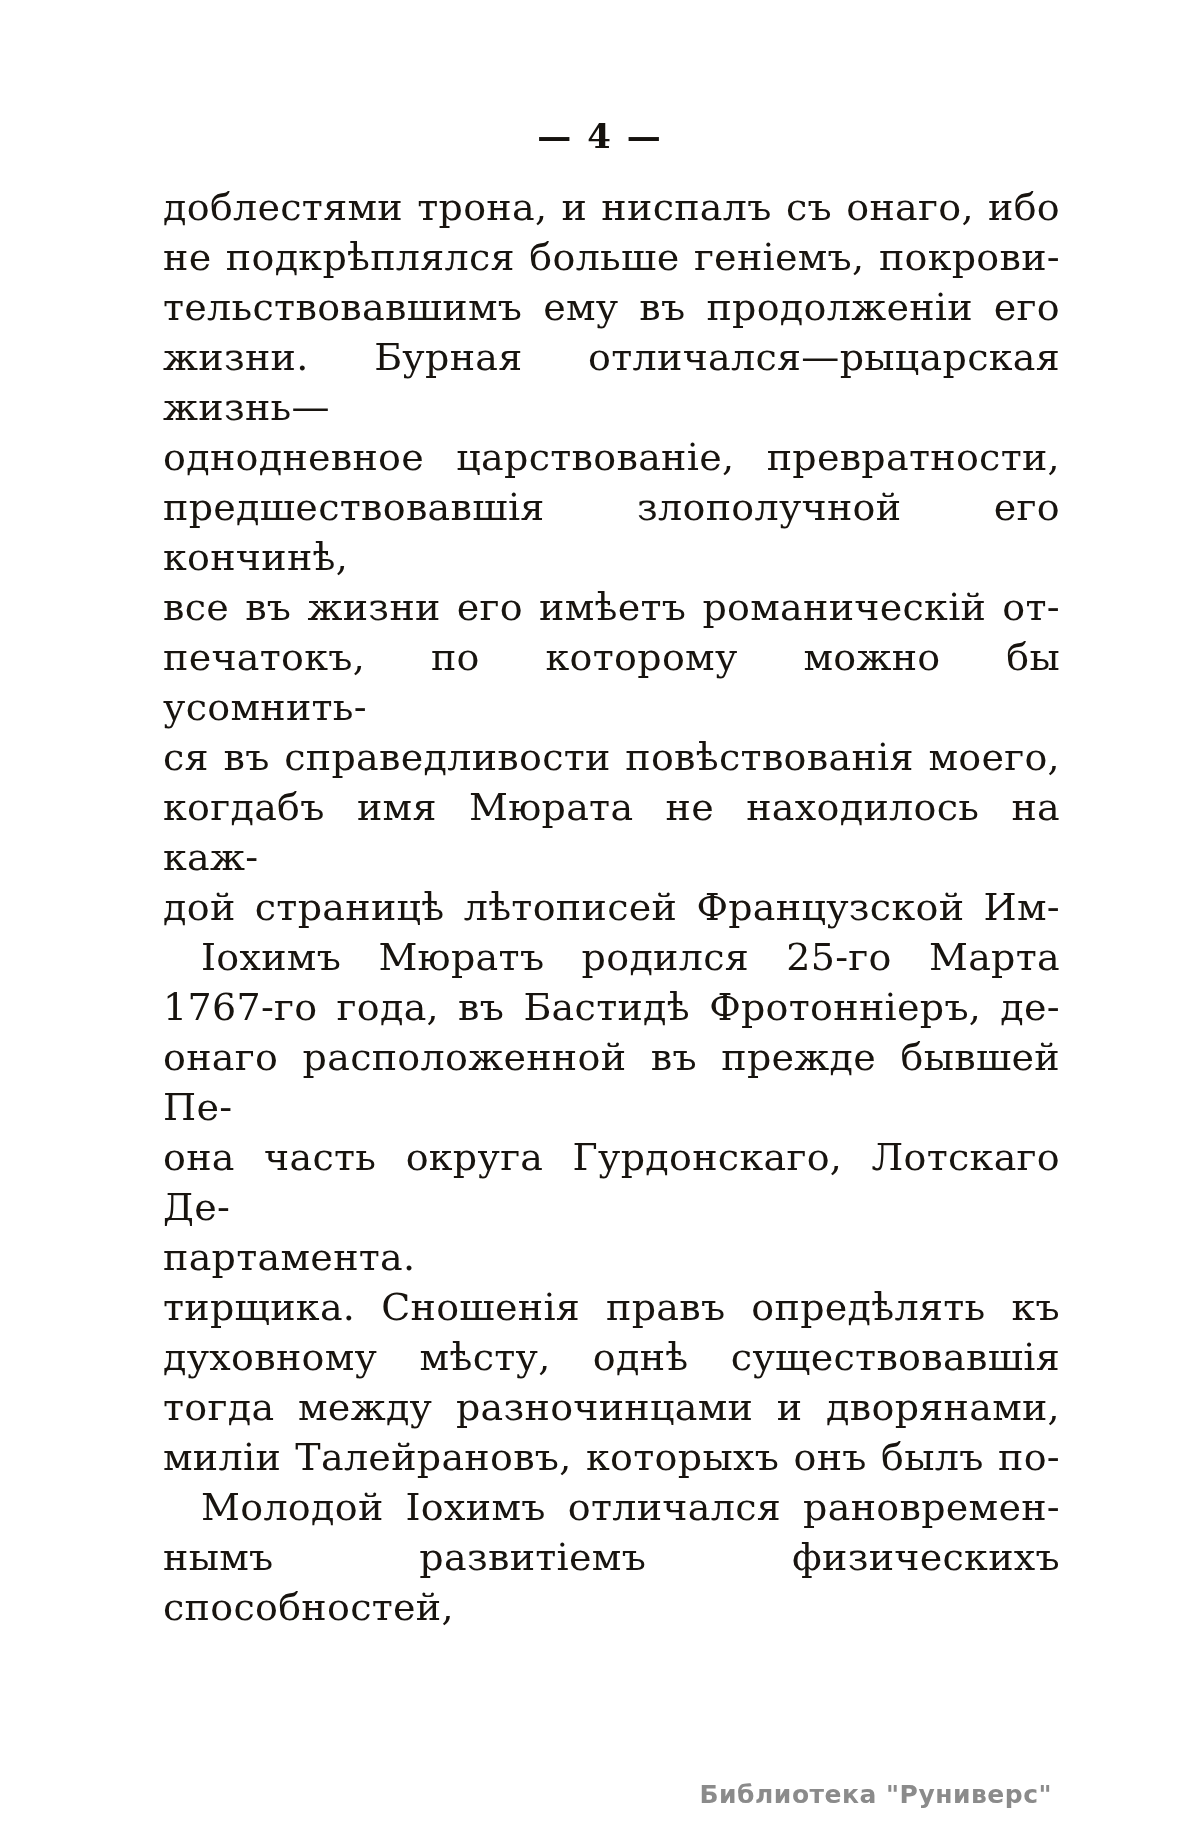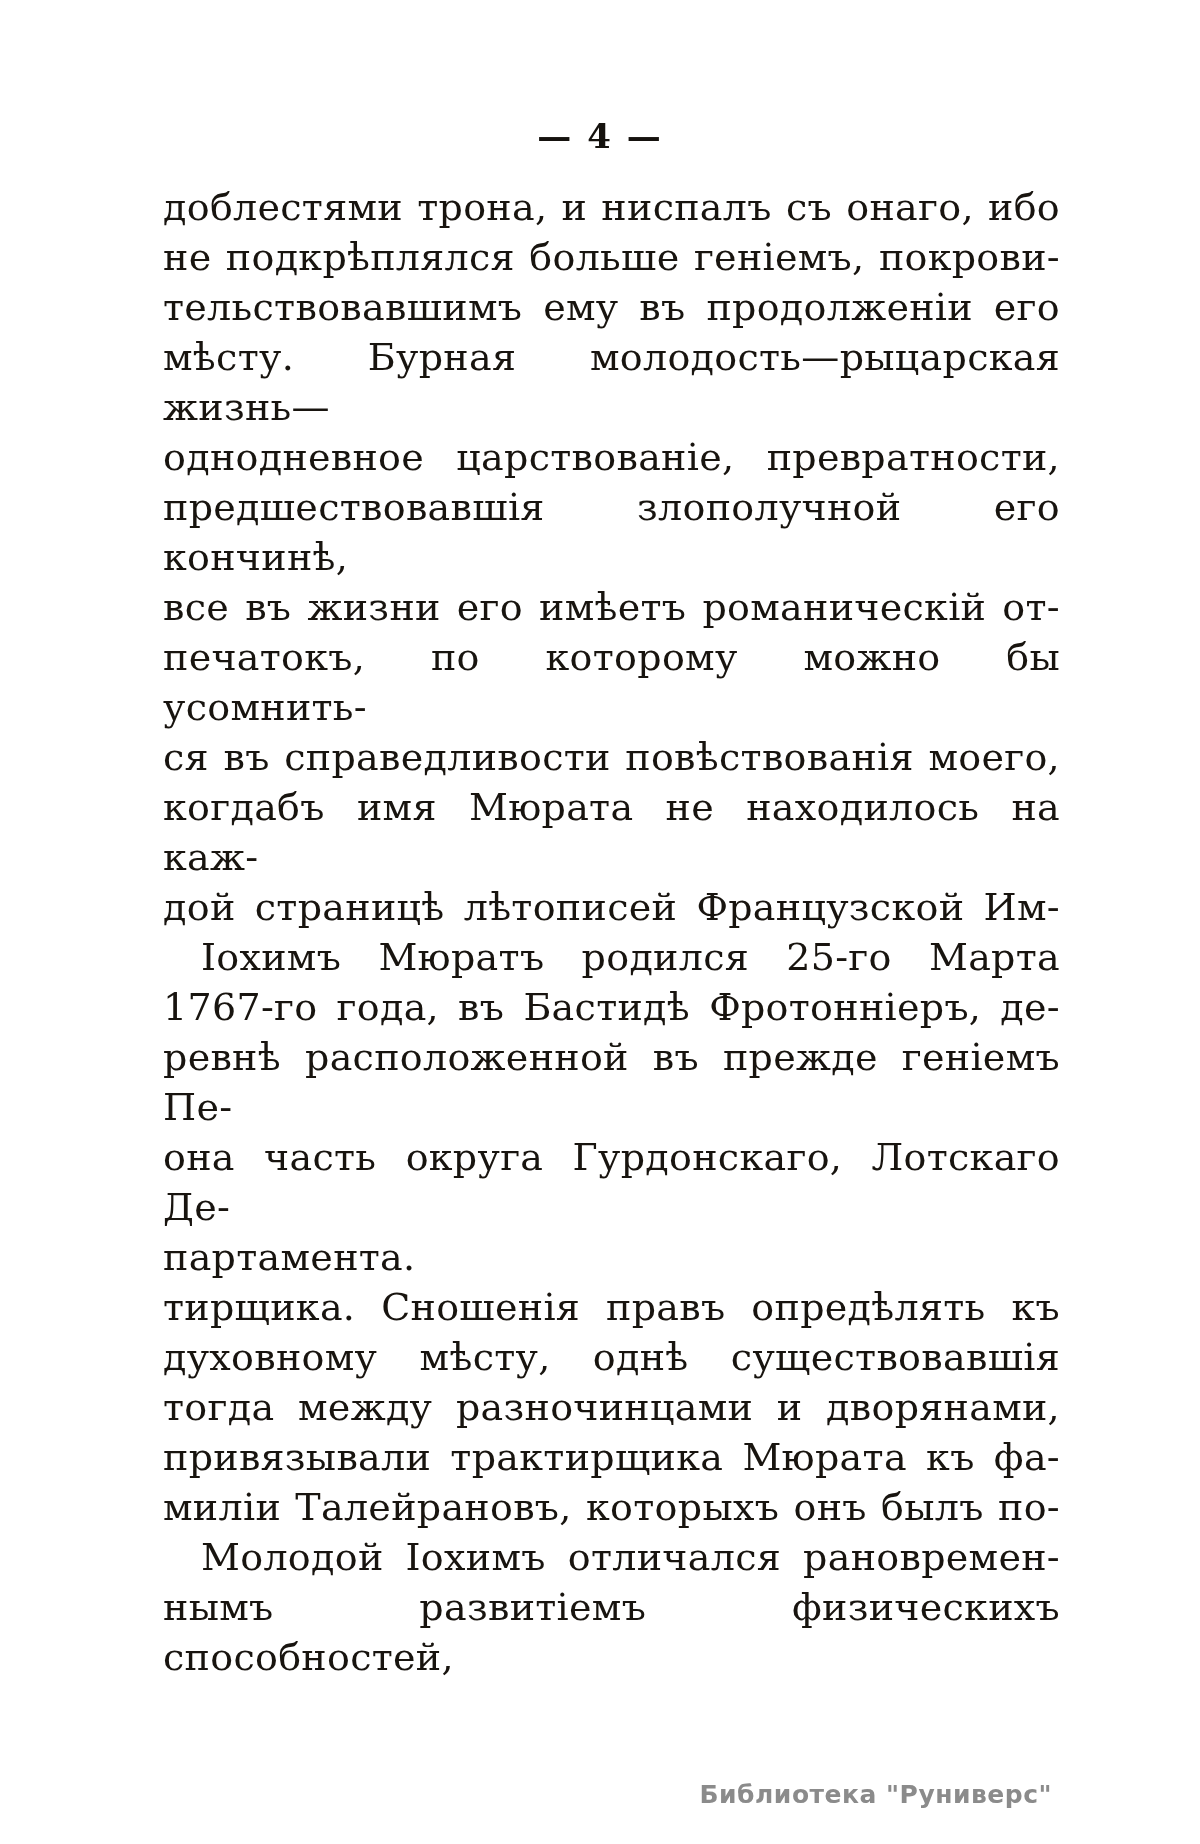--- a/index.html
+++ b/index.html
@@ -65,41 +65,40 @@
 <body>
 
 <div class="page">
   <div class="page-number">— 4 —</div>
 
   <div class="text-block">
       <div class="paragraph">
         <div class="line">доблестями трона, и ниспалъ съ онаго, ибо</div>
         <div class="line">не подкрѣплялся больше геніемъ, покрови-</div>
         <div class="line">тельствовавшимъ ему въ продолженіи его</div>
-        <div class="line">мѣсту. Бурная молодость—рыцарская жизнь—</div>
+        <div class="line">жизни. Бурная отличался—рыцарская жизнь—</div>
         <div class="line">однодневное царствованіе, превратности,</div>
         <div class="line">предшествовавшія злополучной его кончинѣ,</div>
         <div class="line">все въ жизни его имѣетъ романическій от-</div>
         <div class="line">печатокъ, по которому можно бы усомнить-</div>
         <div class="line">ся въ справедливости повѣствованія моего,</div>
         <div class="line">когдабъ имя Мюрата не находилось на каж-</div>
         <div class="line">дой страницѣ лѣтописей Французской Им-</div>
       </div>
       <div class="paragraph">
         <div class="line indent">Іохимъ Мюратъ родился 25-го Марта</div>
         <div class="line">1767-го года, въ Бастидѣ Фротонніеръ, де-</div>
-        <div class="line">ревнѣ расположенной въ прежде геніемъ Пе-</div>
+        <div class="line">онаго расположенной въ прежде бывшей Пе-</div>
         <div class="line">она часть округа Гурдонскаго, Лотскаго Де-</div>
         <div class="line no-justify">партамента.</div>
       </div>
       <div class="paragraph">
         <div class="line">тирщика. Сношенія правъ опредѣлять къ</div>
         <div class="line">духовному мѣсту, однѣ существовавшія</div>
         <div class="line">тогда между разночинцами и дворянами,</div>
-        <div class="line">привязывали трактирщика Мюрата къ фа-</div>
         <div class="line">миліи Талейрановъ, которыхъ онъ былъ по-</div>
       </div>
       <div class="paragraph">
         <div class="line indent">Молодой Іохимъ отличался рановремен-</div>
         <div class="line">нымъ развитіемъ физическихъ способностей,</div>
       </div>
     </div>
 
   <div class="watermark">Библиотека "Руниверс"</div>
 </div>

